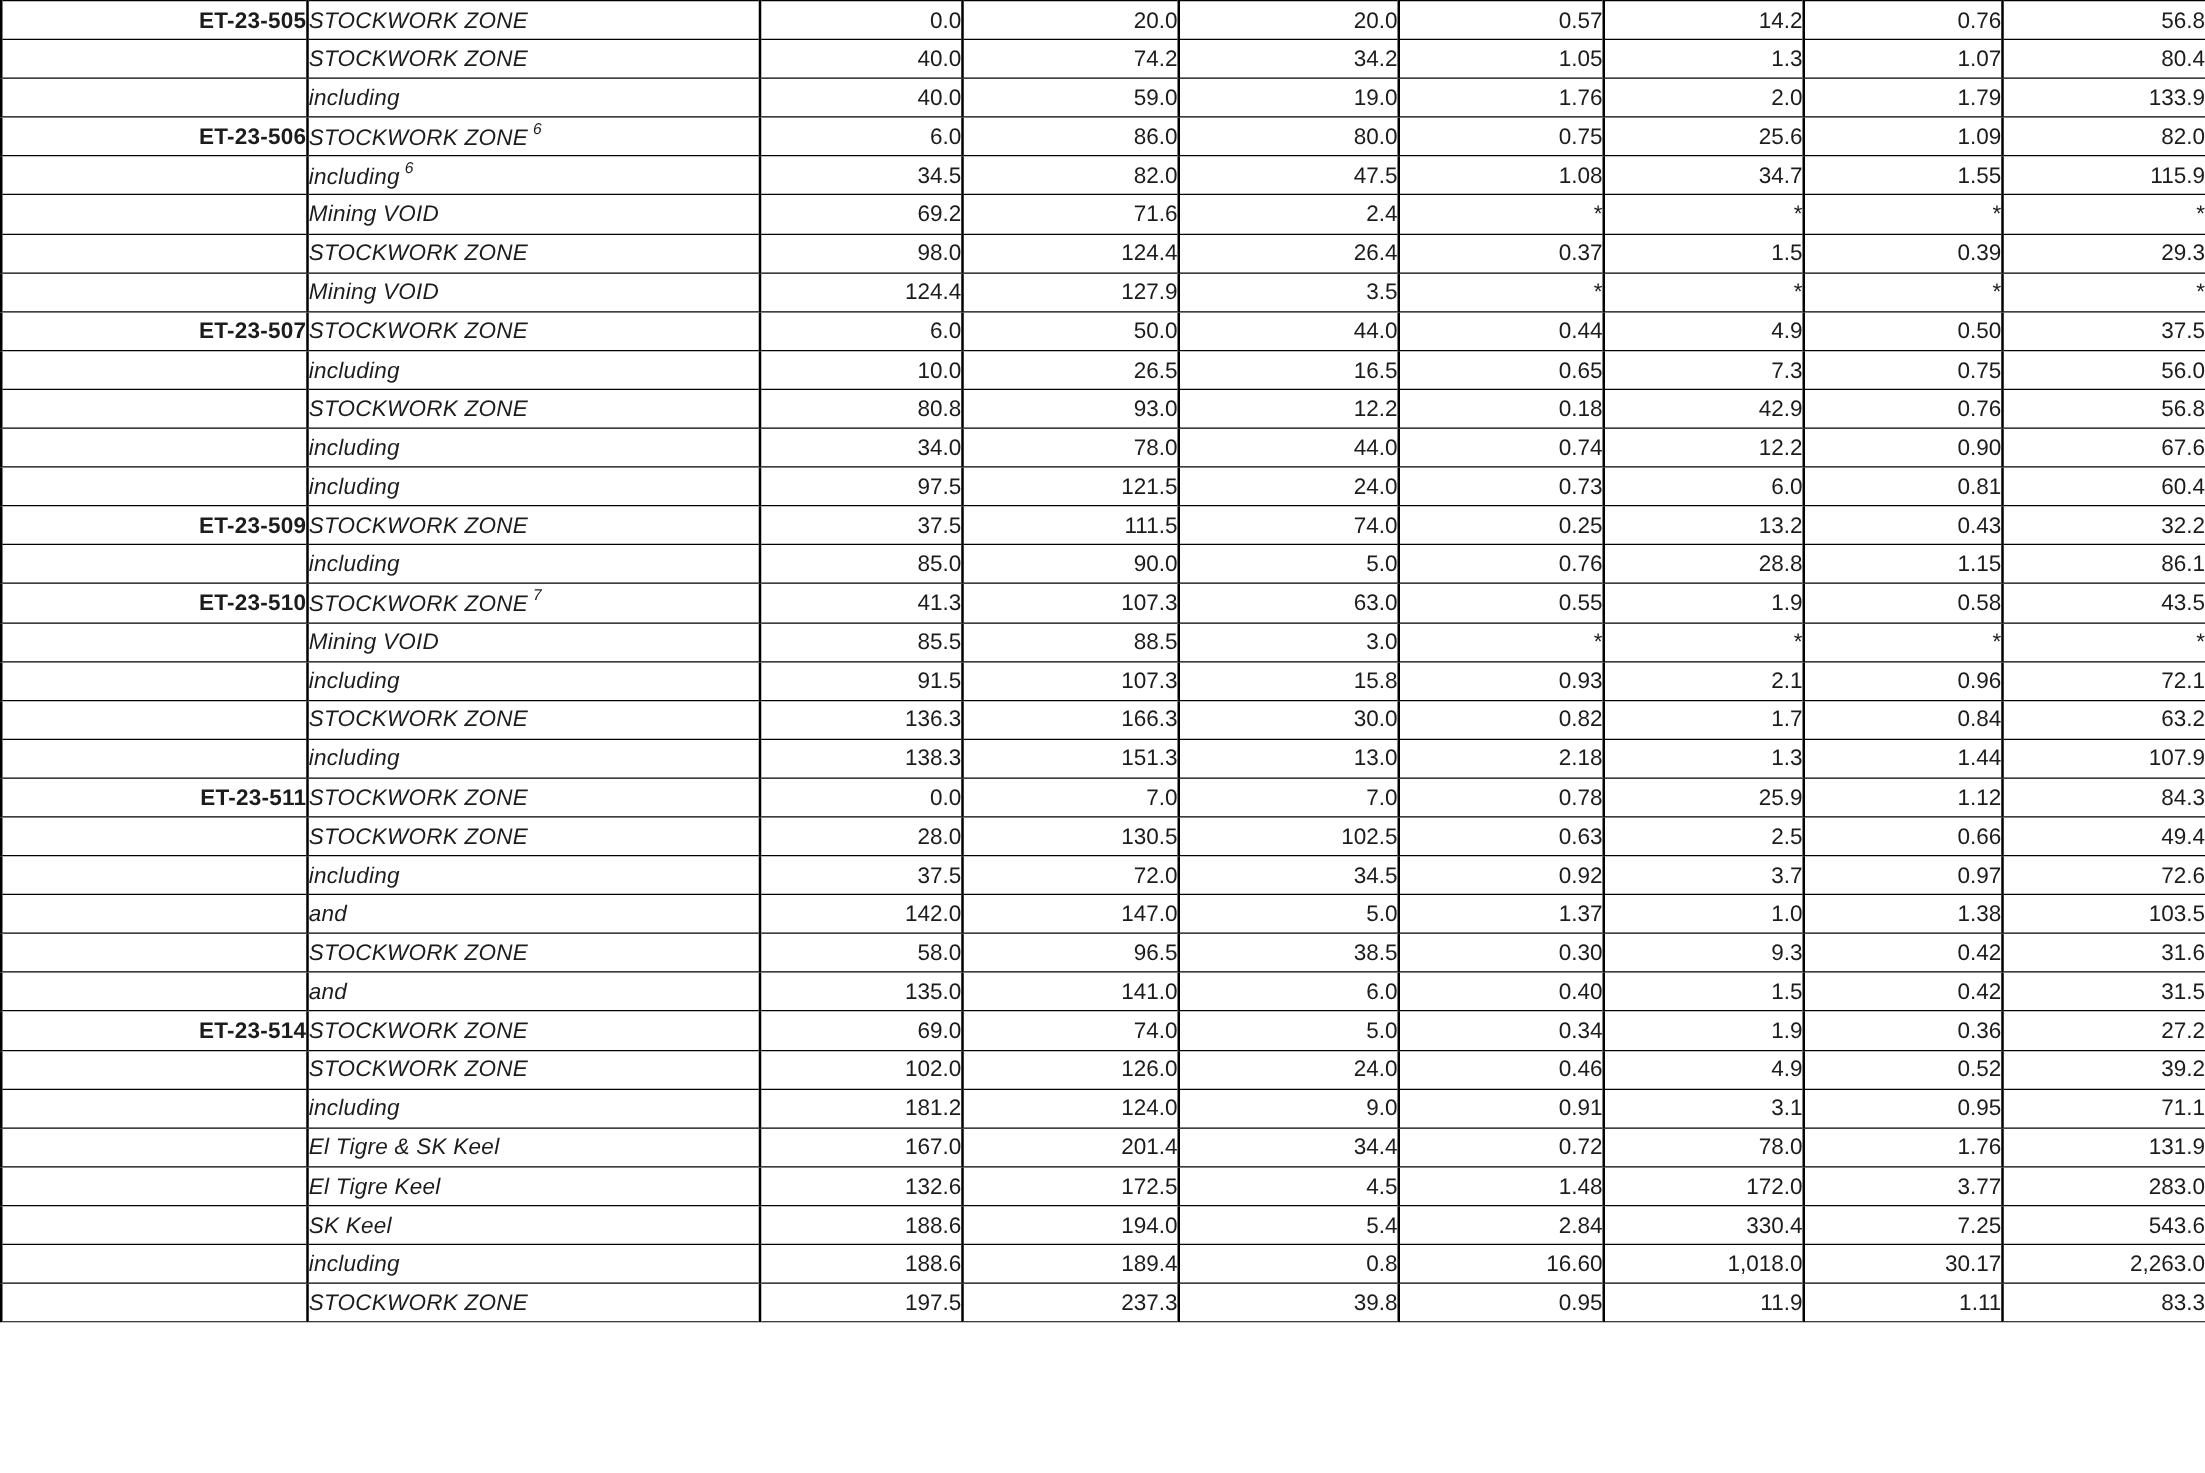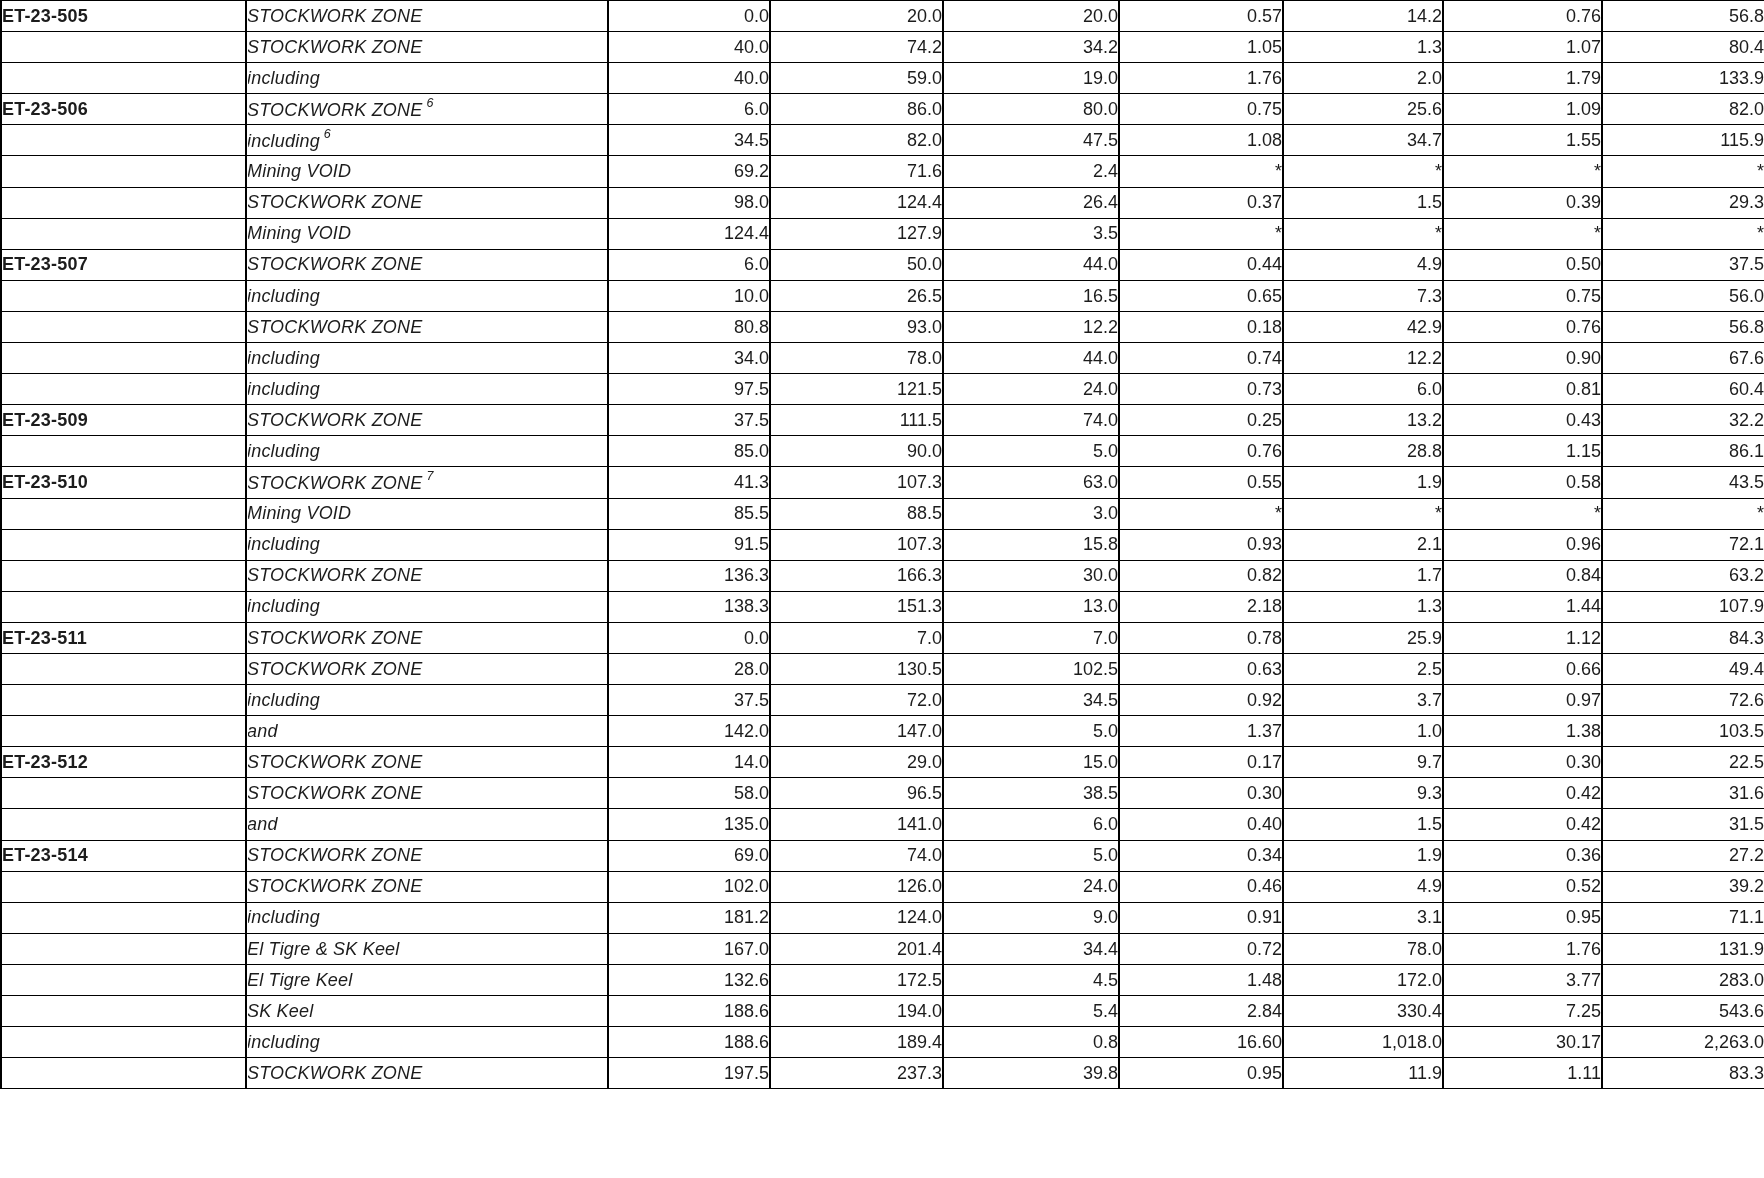--- a/index.html
+++ b/index.html
@@ -25,30 +25,29 @@
     height: 30.1px;
     padding: 0;
     font-size: 18px;
     line-height: 1.15;
     vertical-align: middle;
     white-space: nowrap;
     overflow: hidden;
   }
   td.hole {
     font-weight: 700;
-    text-align: left;
+    text-align: right;
     padding-left: 9px;
     letter-spacing: 0.2px;
   }
   td.zone {
     font-style: italic;
     text-align: left;
     padding-left: 11px;
     letter-spacing: 0.2px;
-    border-radius: 12px;
   }
   td.num {
     text-align: right;
     padding-right: 13px;
   }
   td.zone sup {
     font-size: 12.5px;
     font-style: italic;
     margin-left: 4px;
     position: relative;
@@ -329,31 +328,20 @@
     <td class="zone"><span>and</span></td>
     <td class="num">142.0</td>
     <td class="num">147.0</td>
     <td class="num">5.0</td>
     <td class="num">1.37</td>
     <td class="num">1.0</td>
     <td class="num">1.38</td>
     <td class="num">103.5</td>
   </tr>
       <tr>
-    <td class="hole">ET-23-512</td>
-    <td class="zone"><span>STOCKWORK ZONE</span></td>
-    <td class="num">14.0</td>
-    <td class="num">29.0</td>
-    <td class="num">15.0</td>
-    <td class="num">0.17</td>
-    <td class="num">9.7</td>
-    <td class="num">0.30</td>
-    <td class="num">22.5</td>
-  </tr>
-      <tr>
     <td class="hole"></td>
     <td class="zone"><span>STOCKWORK ZONE</span></td>
     <td class="num">58.0</td>
     <td class="num">96.5</td>
     <td class="num">38.5</td>
     <td class="num">0.30</td>
     <td class="num">9.3</td>
     <td class="num">0.42</td>
     <td class="num">31.6</td>
   </tr>

